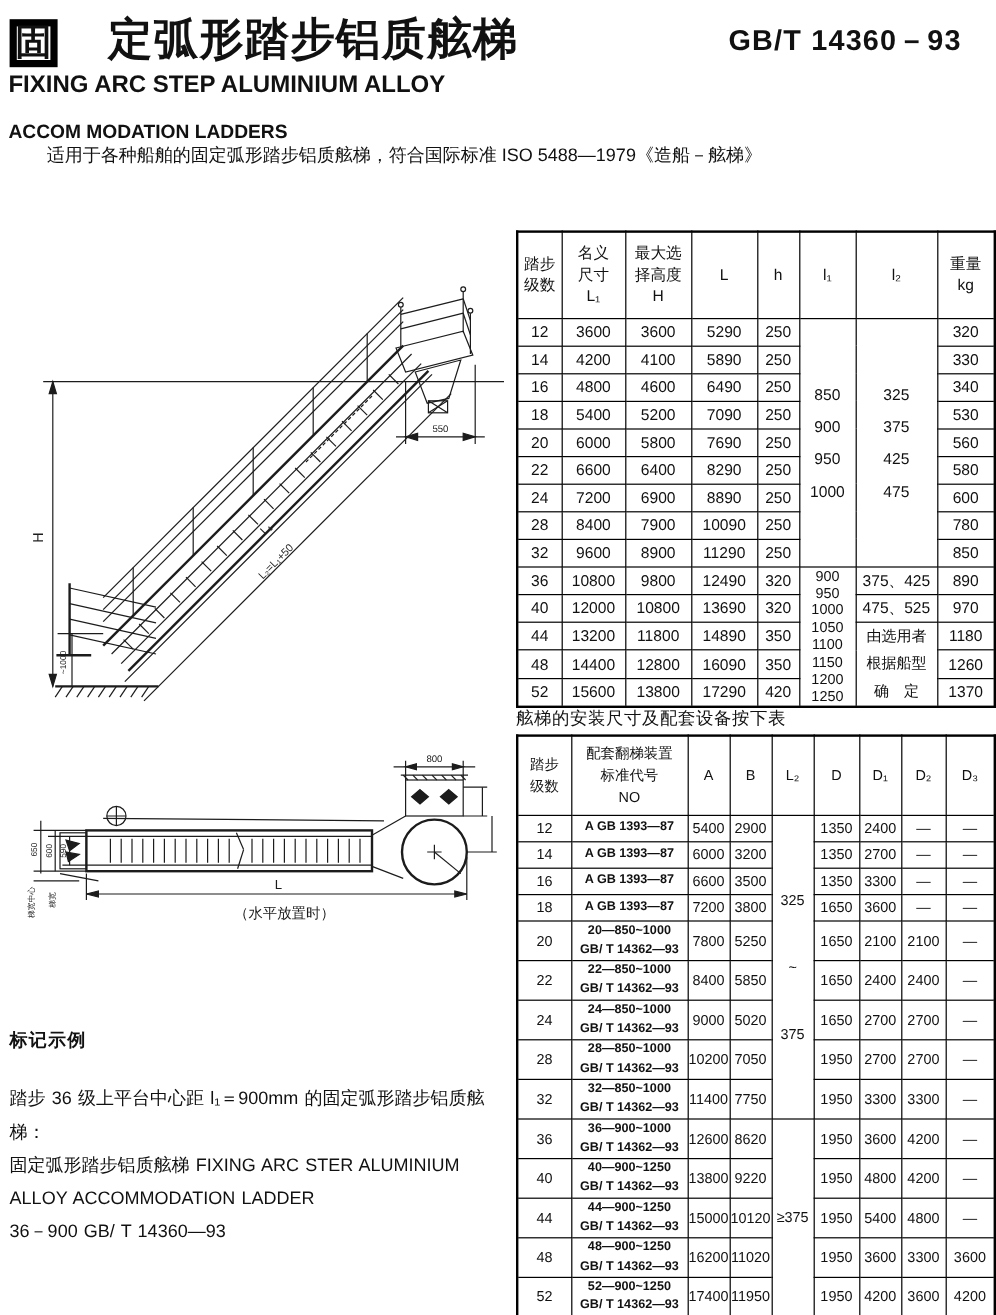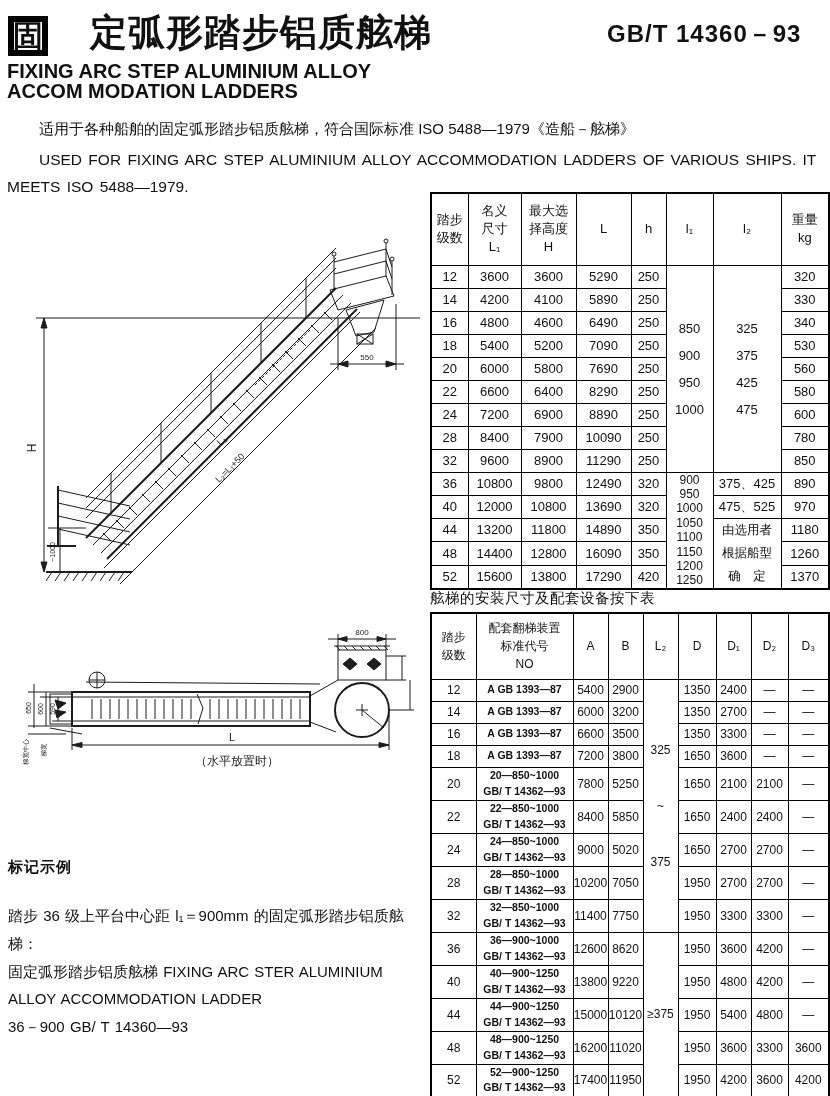--- a/index.html
+++ b/index.html
@@ -12,21 +12,21 @@
   }
   
   .boxed-char {
     position:absolute; left:8px; top:16px; width:40px; height:40px;
     border:6px solid #000; display:flex; align-items:center; justify-content:center;
     font-size:23px; font-weight:bold;
   }
   .title-cn { position:absolute; left:54px; top:8px; font-size:37px; font-weight:bold; letter-spacing:1px;margin-left:36px; }
   .std-no   { position:absolute; left:607px; top:18px; font-size:24px; font-weight:bold; letter-spacing:1px; }
   .title-en1{ position:absolute; left:7px; top:60px;  font-size:20px; font-weight:bold;text-align:center; }
-  .title-en2{ position:absolute; left:7px; top:80px;  font-size:20px; font-weight:bold; }
+  .title-en2{ position:absolute; left:7px; top:102px;  font-size:16px; font-weight:bold; }
   .desc-cn  { position:absolute; left:7px; top:120px; width:816px; font-size:15px; text-indent:32px; }
   .desc-en  { position:absolute; left:7px; top:146px; width:818px; font-size:15.5px; text-indent:32px; line-height:1.75; word-spacing:2px; }
 
   
   table { border-collapse:collapse; table-layout:fixed; background:#fff; }
   th,td { border:1px solid #000; text-align:center; vertical-align:middle; padding:0; font-weight:normal; }
   #table1 { position:absolute; left:430px; top:192px; width:398px; border:2px solid #000; font-size:13px; }
   #table1 th { height:72px; font-size:13px; line-height:1.4; white-space:pre-line; }
   #table1 td { height:23px; }
   #table2 { position:absolute; left:430px; top:612px; width:398px; border:2px solid #000; font-size:12px; }
@@ -61,21 +61,20 @@
 <div class="page">
 
   <div class="boxed-char">
     <span style="font-size:30px; line-height:1;">固</span>
   </div>
   <div class="title-cn">定弧形踏步铝质舷梯</div>
   <div class="std-no">GB/T 14360－93</div>
   <div class="title-en1">FIXING ARC STEP ALUMINIUM ALLOY</div>
   <div class="title-en2">ACCOM MODATION LADDERS</div>
   <div class="desc-cn">适用于各种船舶的固定弧形踏步铝质舷梯，符合国际标准 ISO 5488—1979《造船－舷梯》</div>
-  <div class="desc-en">USED FOR FIXING ARC STEP ALUMINIUM ALLOY ACCOMMODATION LADDERS OF VARIOUS SHIPS. IT MEETS ISO 5488—1979.</div>
 
   <svg id="drawing1" class="drawing" width="430" height="412" viewBox="0 0 430 412">
 
     <line x1="36" y1="118" x2="420" y2="118"></line>
 
     <line x1="44" y1="118" x2="44" y2="372"></line>
     <polygon class="fill" points="44,118 41,128 47,128"></polygon>
     <polygon class="fill" points="44,372 41,362 47,362"></polygon>
     <text x="36" y="248" font-size="12" transform="rotate(-90 36 248)" text-anchor="middle">H</text>
 

